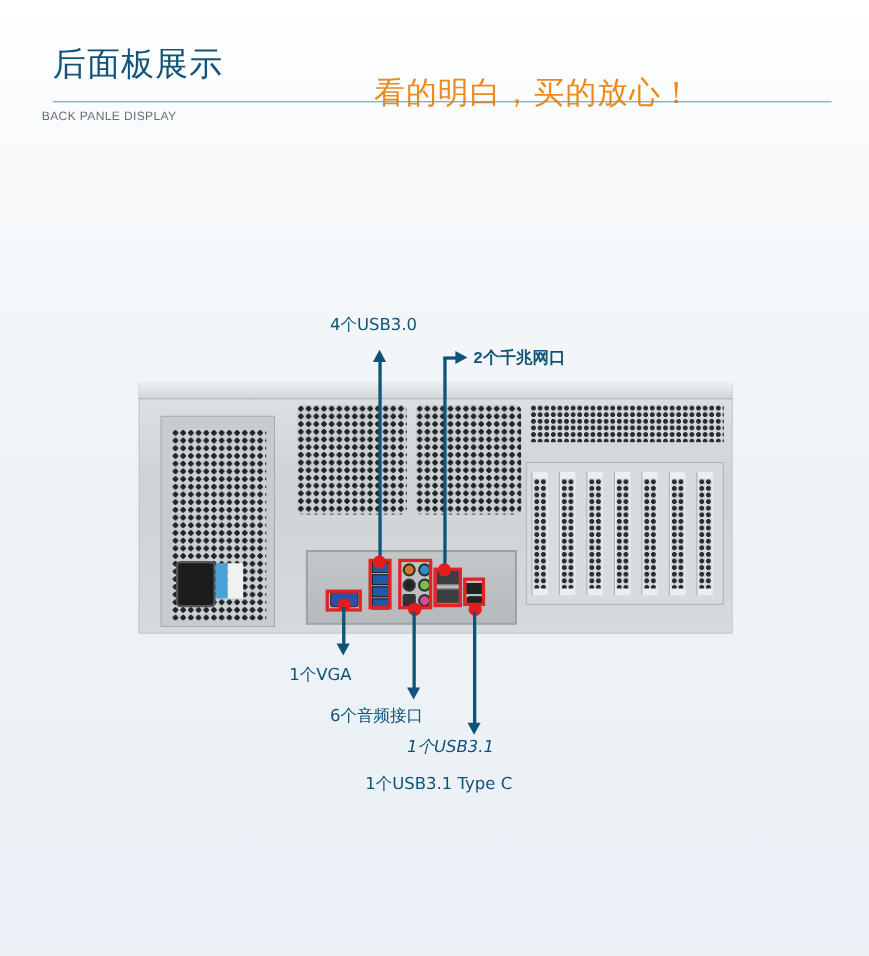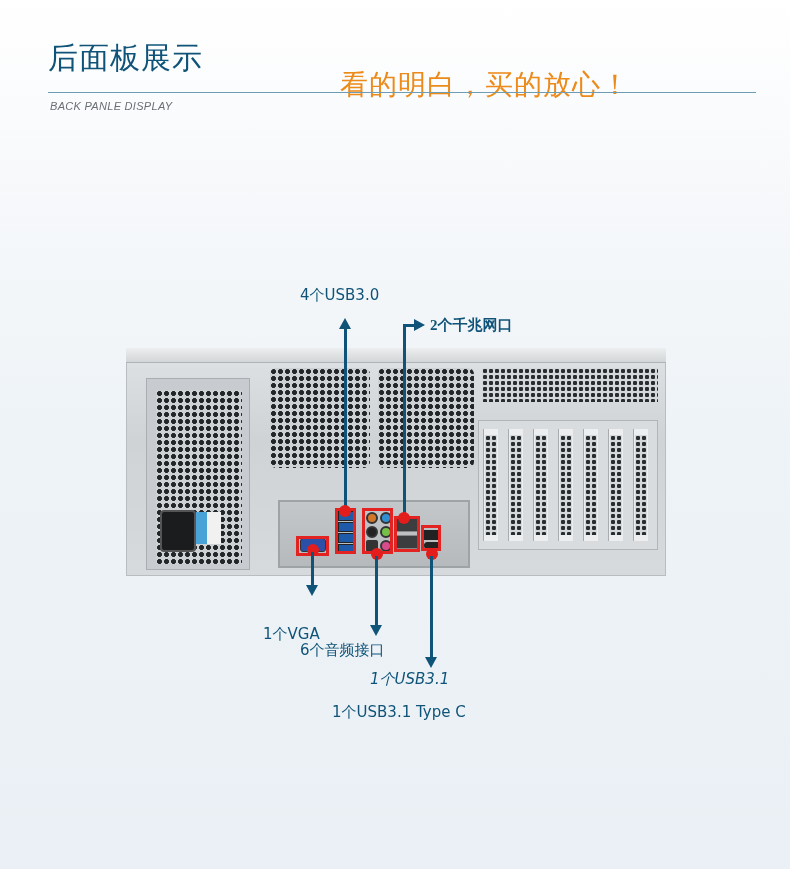--- a/index.html
+++ b/index.html
@@ -3,23 +3,23 @@
 <meta charset="utf-8">
 <style>
   html,body{margin:0;padding:0;}
   body{width:790px;height:869px;position:relative;overflow:hidden;
        background:linear-gradient(180deg,#ffffff 0%,#f7f9fb 20%,#eef3f7 50%,#eaf0f5 100%);
        font-family:"Liberation Sans","DejaVu Sans",sans-serif;}
   .abs{position:absolute;}
   .title{left:48px;top:38px;font-size:30px;font-weight:normal;color:#0f5478;letter-spacing:1px;font-family:"DejaVu Sans",sans-serif;}
   .slogan{left:340px;top:42px;font-size:28px;color:#ec8a1a;letter-spacing:1px;font-family:"DejaVu Sans",sans-serif;margin-top:24px;}
   .rule{left:48px;top:92px;width:708px;height:1px;background:#6e9cb5;}
-  .subtitle{left:50px;top:100px;font-size:11px;font-style:italic;color:#6a6f73;letter-spacing:0.3px;}
+  .subtitle{left:38px;top:100px;font-size:11px;color:#6a6f73;letter-spacing:0.3px;}
   .label{color:#0f5478;font-size:15px;font-family:"DejaVu Sans",sans-serif;white-space:nowrap;}
-  .label-lan{font-family:Liberation Serif, serif;font-size:15px;font-weight:bold;color:#0f5478;text-align:right;}
+  .label-lan{font-family:Liberation Mono, monospace;font-size:15px;font-weight:bold;color:#0f5478;text-align:right;}
   
   .chassis{left:126px;top:348px;width:540px;height:228px;background:linear-gradient(180deg,#dfe2e4,#cfd3d6 40%,#d7dadc);border:1px solid #b9bdc0;box-sizing:border-box;}
   .chassis-top{left:126px;top:348px;width:540px;height:14px;background:linear-gradient(180deg,#eceeef,#d3d6d8);border-bottom:1px solid #aeb3b6;}
   .mesh{background-color:#cdd1d4;
         background-image:radial-gradient(circle,#232629 2.2px,transparent 2.6px);
         background-size:7px 7px;}
   .mesh-r{background-image:radial-gradient(circle,#2a2d30 2px,transparent 2.4px);background-size:6px 6px;background-color:#d5d8da;}
   .psu{left:146px;top:378px;width:104px;height:192px;background:#c8ccd0;border:1px solid #a9aeb2;box-sizing:border-box;}
   .psu-mesh{left:156px;top:390px;width:86px;height:174px;}
   .psu-socket{left:160px;top:510px;width:32px;height:38px;background:#1b1c1d;border-radius:4px;border:2px solid #555;}
@@ -116,21 +116,21 @@
 
 <div class="line" style="left:403px;top:325px;height:190px;"></div>
 <div class="line" style="left:403px;top:324px;width:12px;height:3px;"></div>
 <div class="arrow-right" style="left:414px;top:319px;"></div>
 <div class="dot" style="left:398px;top:512px;"></div>
 <div class="abs label label-lan" style="left:430px;top:316px;">2个千兆网口</div>
 
 <div class="dot" style="left:307px;top:544px;"></div>
 <div class="line" style="left:311px;top:552px;height:34px;"></div>
 <div class="arrow-down" style="left:306px;top:585px;"></div>
-<div class="abs label" style="left:263px;top:604px;margin-top:21px;">1个VGA</div>
+<div class="abs label" style="left:263px;top:604px;">1个VGA</div>
 
 <div class="dot" style="left:371px;top:548px;"></div>
 <div class="line" style="left:375px;top:556px;height:70px;"></div>
 <div class="arrow-down" style="left:370px;top:625px;"></div>
 <div class="abs label" style="left:300px;top:641px;">6个音频接口</div>
 
 <div class="dot" style="left:426px;top:548px;"></div>
 <div class="line" style="left:430px;top:556px;height:102px;"></div>
 <div class="arrow-down" style="left:425px;top:657px;"></div>
 <div class="abs label" style="left:370px;top:670px;font-style:italic;">1个USB3.1</div>

